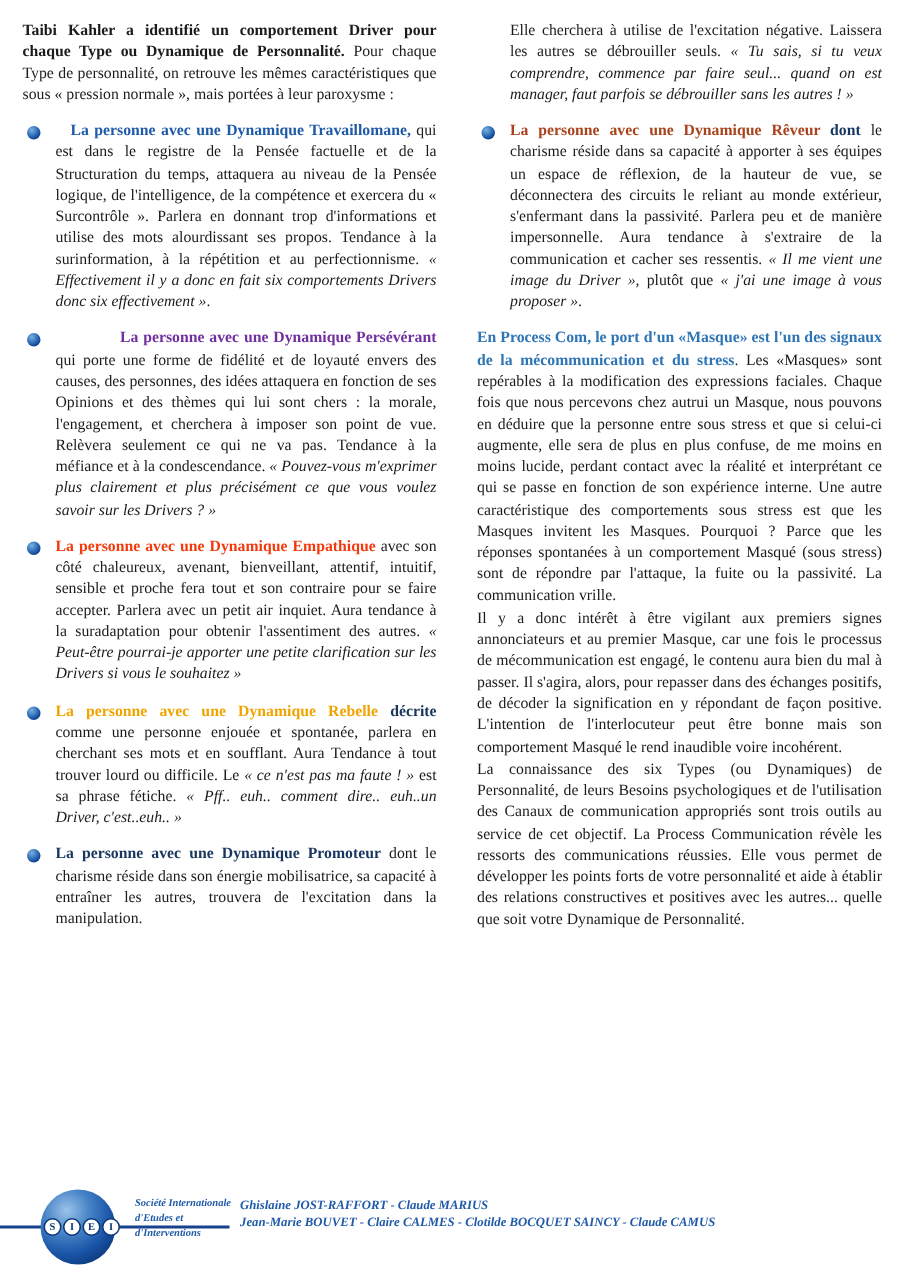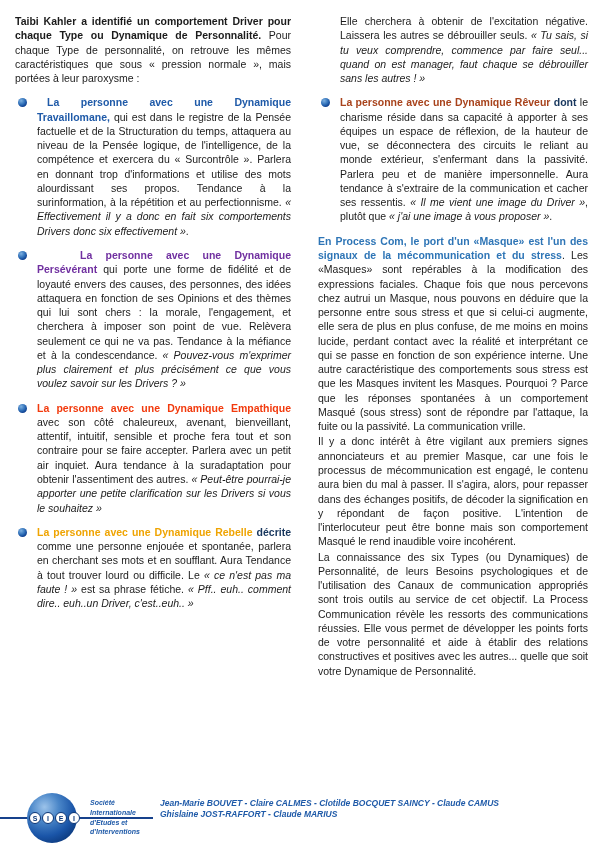--- a/index.html
+++ b/index.html
@@ -1,20 +1,20 @@
 <!DOCTYPE html>
 <html><head>
 <meta charset="utf-8">
 <style>
   html,body { margin:0; padding:0; background:#ffffff; }
   .page {
     position:relative;
     width:600px; height:849px;
     background:#ffffff;
-    font-family:Liberation Sans, sans-serif;
+    font-family:Liberation Serif, serif;
     color:#1b1b1b;
     overflow:hidden;
   }
   .columns { display:flex; padding:14px 12px 0 15px; gap:27px; }
   .col-left  { width:276px; flex:0 0 276px; }
   .col-right { width:270px; flex:0 0 270px; }
 
   .block {
     font-size:10.5px;
     line-height:1.36;
@@ -75,23 +75,24 @@
 
 <div class="page">
 
   <div class="columns">
     <div class="col-left" id="col-left">
         <div class="block"><span class="b"> Taibi Kahler a identifié un comportement Driver pour chaque Type ou Dynamique de Personnalité.</span><span> Pour chaque Type de personnalité, on retrouve les mêmes caractéristiques que sous « pression normale », mais portées à leur paroxysme :</span></div>
         <div class="block bullet"><span class="bullet-dot"></span><span class="b blue">La personne avec une Dynamique Travaillomane,</span><span> qui est dans le registre de la Pensée factuelle et de la Structuration du temps, attaquera au niveau de la Pensée logique, de l'intelligence, de la compétence et exercera du « Surcontrôle ». Parlera en donnant trop d'informations et utilise des mots alourdissant ses propos. Tendance à la surinformation, à la répétition et au perfectionnisme. </span><span class="i">« Effectivement il y a donc en fait six comportements Drivers donc six effectivement »</span><span>.</span></div>
         <div class="block bullet"><span class="bullet-dot"></span><span class="b purple">La personne avec une Dynamique Persévérant</span><span> qui porte une forme de fidélité et de loyauté envers des causes, des personnes, des idées attaquera en fonction de ses Opinions et des thèmes qui lui sont chers : la morale, l'engagement, et cherchera à imposer son point de vue. Relèvera seulement ce qui ne va pas. Tendance à la méfiance et à la condescendance. </span><span class="i">« Pouvez-vous m'exprimer plus clairement et plus précisément ce que vous voulez savoir sur les Drivers ? »</span></div>
         <div class="block bullet"><span class="bullet-dot"></span><span class="b red">La personne avec une Dynamique Empathique</span><span> avec son côté chaleureux, avenant, bienveillant, attentif, intuitif, sensible et proche fera tout et son contraire pour se faire accepter. Parlera avec un petit air inquiet. Aura tendance à la suradaptation pour obtenir l'assentiment des autres. </span><span class="i">« Peut-être pourrai-je apporter une petite clarification sur les Drivers si vous le souhaitez »</span></div>
         <div class="block bullet"><span class="bullet-dot"></span><span class="b amber">La personne avec une Dynamique Rebelle</span><span class="b navy"> décrite</span><span> comme une personne enjouée et spontanée, parlera en cherchant ses mots et en soufflant. Aura Tendance à tout trouver lourd ou difficile. Le </span><span class="i">« ce n'est pas ma faute ! »</span><span> est sa phrase fétiche. </span><span class="i">« Pff.. euh.. comment dire.. euh..un Driver, c'est..euh.. »</span></div>
+        <div class="block bullet"><span class="bullet-dot"></span><span class="b navy">La personne avec une Dynamique Promoteur</span><span> dont le charisme réside dans son énergie mobilisatrice, sa capacité à entraîner les autres, trouvera de l'excitation dans la manipulation.</span></div>
       </div>
     <div class="col-right" id="col-right">
-        <div class="block indent"><span>Elle cherchera à obtenir de l'excitation négative. Laissera les autres se débrouiller seuls. </span><span class="i">« Tu sais, si tu veux comprendre, commence par faire seul... quand on est manager, faut chaque se débrouiller sans les autres ! »</span></div>
+        <div class="block indent"><span>Elle cherchera à utilise de l'excitation négative. Laissera les autres se débrouiller seuls. </span><span class="i">« Tu sais, si tu veux comprendre, commence par faire seul... quand on est manager, faut parfois se débrouiller sans les autres ! »</span></div>
         <div class="block bullet"><span class="bullet-dot"></span><span class="b brick">La personne avec une Dynamique Rêveur</span><span class="b navy"> dont</span><span> le charisme réside dans sa capacité à apporter à ses équipes un espace de réflexion, de la hauteur de vue, se déconnectera des circuits le reliant au monde extérieur, s'enfermant dans la passivité. Parlera peu et de manière impersonnelle. Aura tendance à s'extraire de la communication et cacher ses ressentis. </span><span class="i">« Il me vient une image du Driver »</span><span>, plutôt que </span><span class="i">« j'ai une image à vous proposer »</span><span>.</span></div>
         <div class="block tight"><span class="b pblue">En Process Com, le port d'un «Masque» est l'un des signaux de la mécommunication et du stress</span><span>. Les «Masques» sont repérables à la modification des expressions faciales. Chaque fois que nous percevons chez autrui un Masque, nous pouvons en déduire que la personne entre sous stress et que si celui-ci augmente, elle sera de plus en plus confuse, de me moins en moins lucide, perdant contact avec la réalité et interprétant ce qui se passe en fonction de son expérience interne. Une autre caractéristique des comportements sous stress est que les Masques invitent les Masques. Pourquoi ? Parce que les réponses spontanées à un comportement Masqué (sous stress) sont de répondre par l'attaque, la fuite ou la passivité. La communication vrille.</span></div>
         <div class="block tight"><span>Il y a donc intérêt à être vigilant aux premiers signes annonciateurs et au premier Masque, car une fois le processus de mécommunication est engagé, le contenu aura bien du mal à passer. Il s'agira, alors, pour repasser dans des échanges positifs, de décoder la signification en y répondant de façon positive. L'intention de l'interlocuteur peut être bonne mais son comportement Masqué le rend inaudible voire incohérent.</span></div>
         <div class="block tight"><span>La connaissance des six Types (ou Dynamiques) de Personnalité, de leurs Besoins psychologiques et de l'utilisation des Canaux de communication appropriés sont trois outils au service de cet objectif. La Process Communication révèle les ressorts des communications réussies. Elle vous permet de développer les points forts de votre personnalité et aide à établir des relations constructives et positives avec les autres... quelle que soit votre Dynamique de Personnalité.</span></div>
       </div>
   </div>
 
   <div class="footer">
     <div class="logo-line"></div>
     <div class="logo-sphere"></div>
@@ -99,18 +100,18 @@
       <span class="letter-circle">S</span>
       <span class="letter-circle">I</span>
       <span class="letter-circle">E</span>
       <span class="letter-circle">I</span>
     </div>
     <div class="org">
       <div>Société Internationale</div>
       <div>d'Etudes et d'Interventions</div>
     </div>
     <div class="authors">
+      <div>Ghislaine JOST-RAFFORT - Claude MARIUS</div>
       <div>Jean-Marie BOUVET -  Claire CALMES - Clotilde BOCQUET SAINCY - Claude CAMUS</div>
-      <div>Ghislaine JOST-RAFFORT - Claude MARIUS</div>
     </div>
   </div>
 
 </div>
 
 </body></html>

